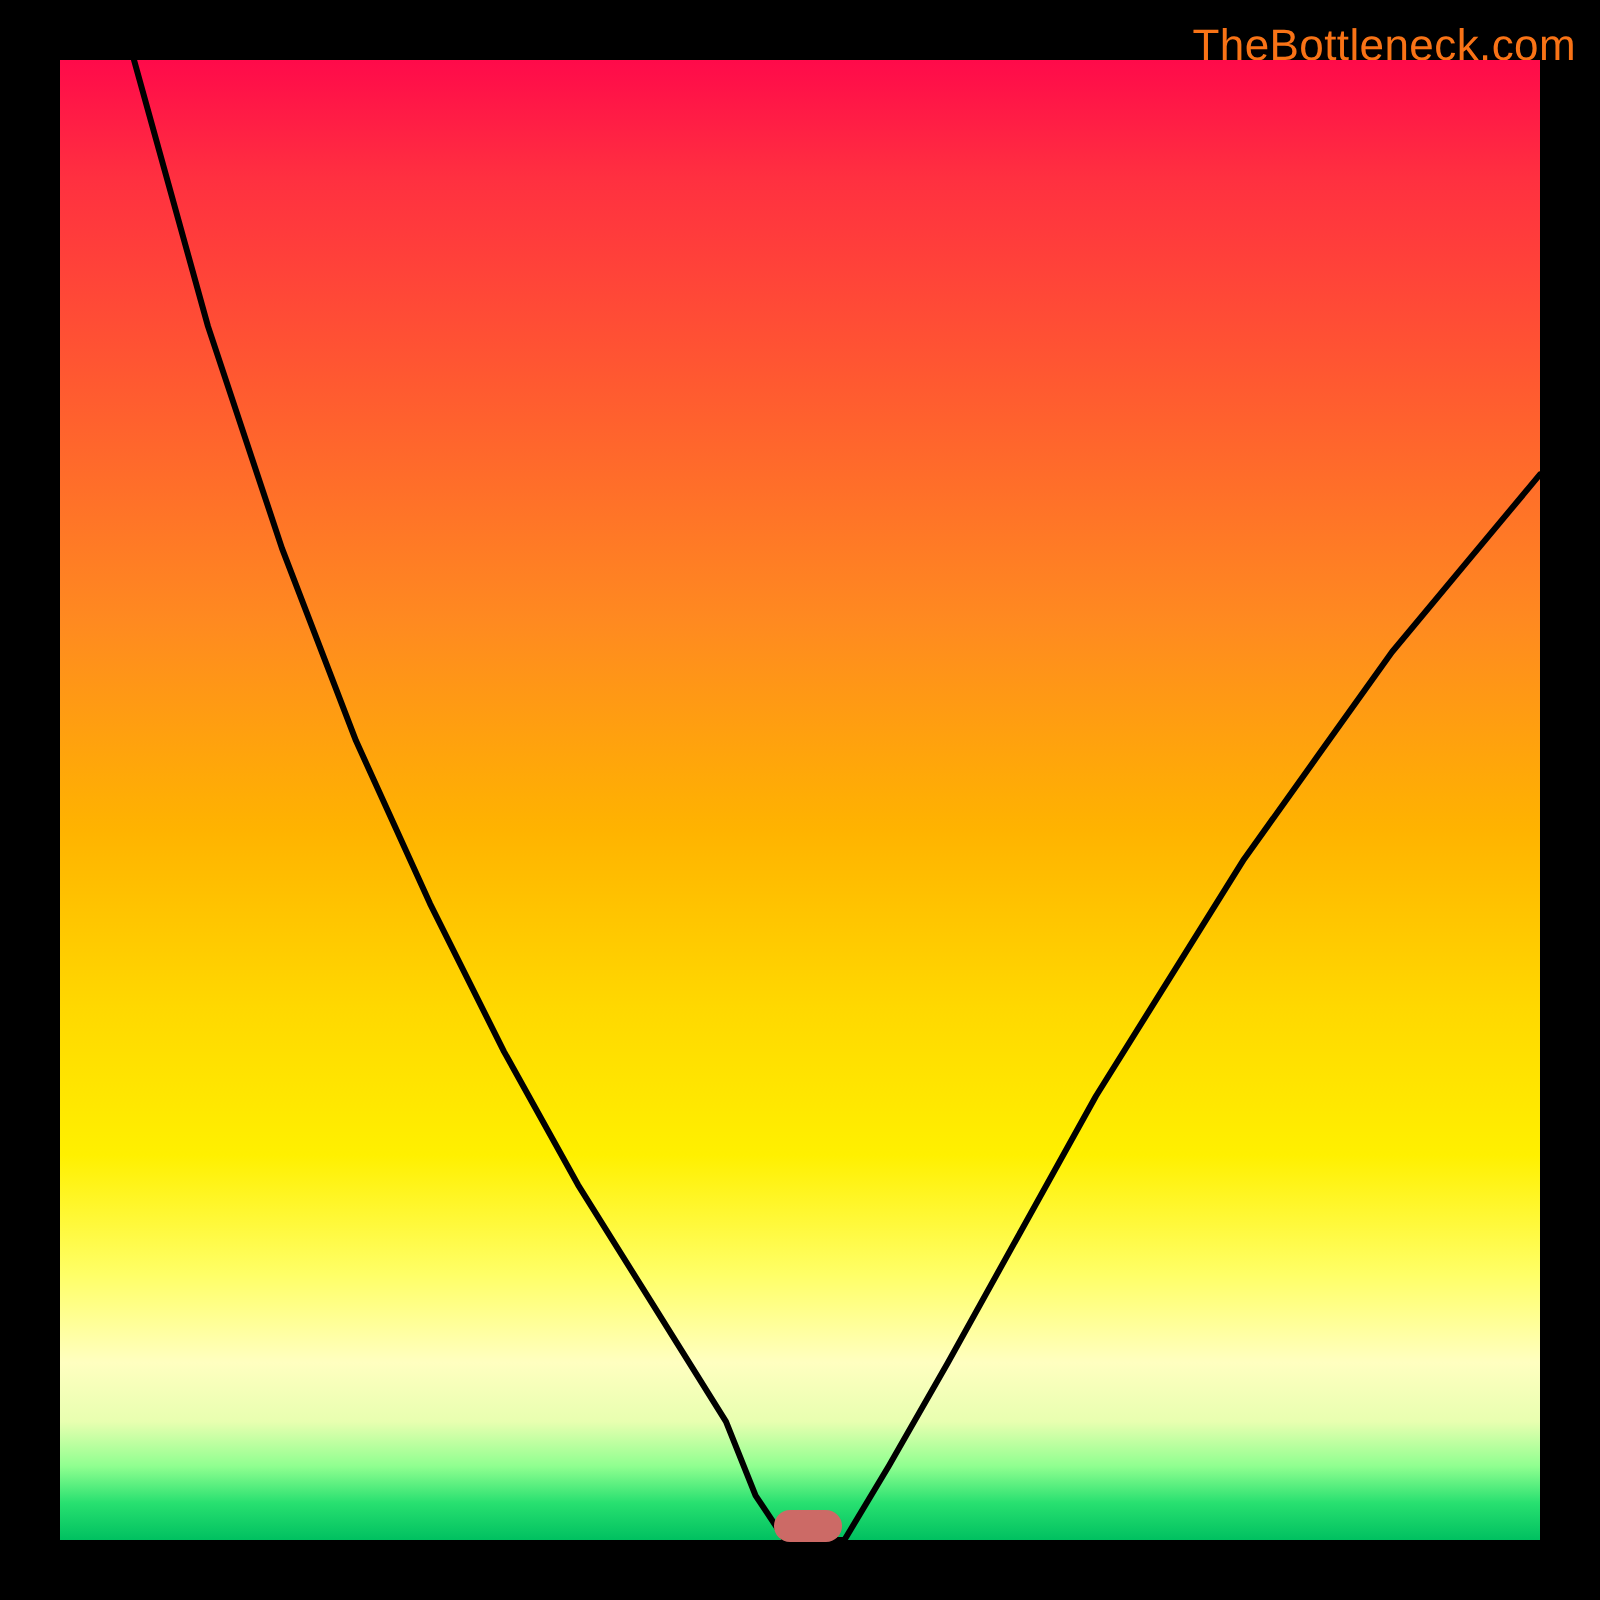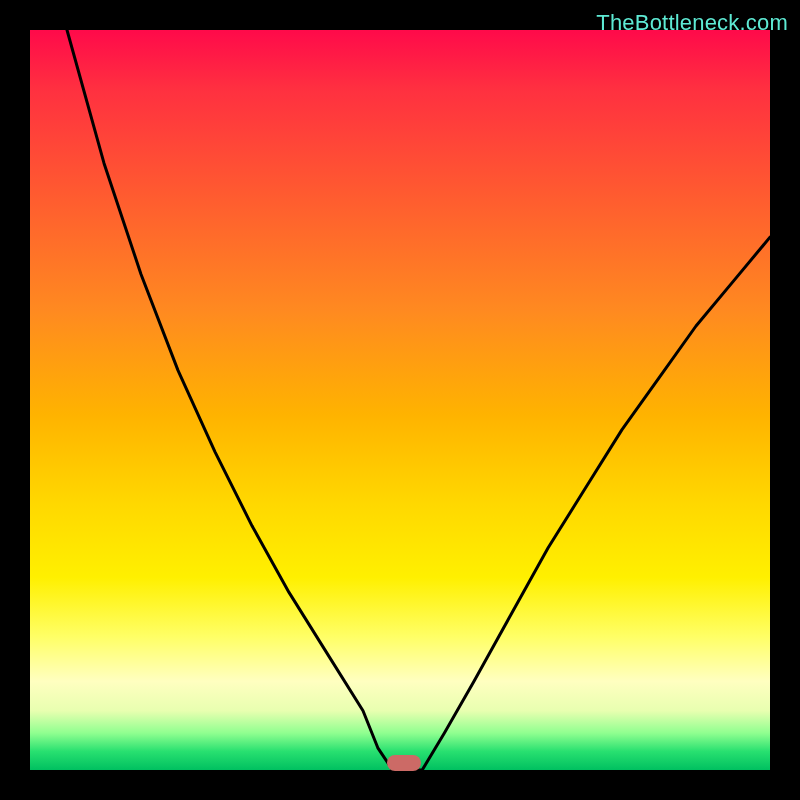--- a/index.html
+++ b/index.html
@@ -40,21 +40,21 @@
       #e8ffb0 92%,
       #90ff90 95%,
       #28e070 97.5%,
       #00c060 100%
     );
   }
   .watermark {
     position: absolute;
     top: 10px;
     right: 12px;
-    color: #5eead4;
+    color: #f97316;
     font-size: 22px;
     font-weight: 500;
     letter-spacing: 0.2px;
   }
   svg.curve {
     position: absolute;
     left: 0;
     top: 0;
     width: 740px;
     height: 740px;

